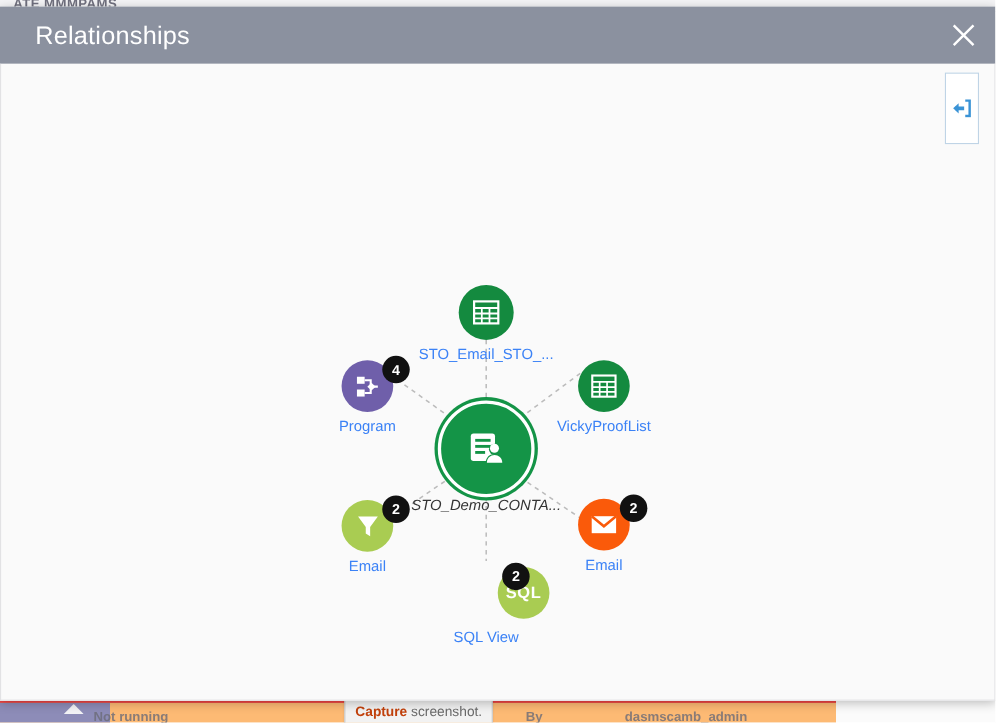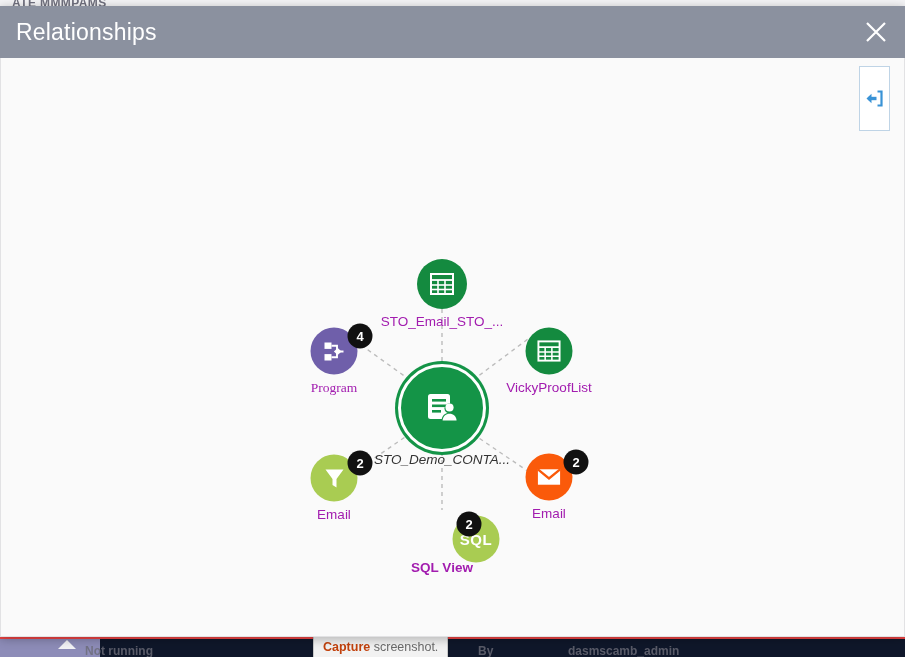--- a/index.html
+++ b/index.html
@@ -33,22 +33,22 @@
 
   .bg-left-strip {
     position: absolute; left: 0; top: 60px; width: 7px; height: 580px;
   }
   .bg-left-strip i {
     display: block; width: 7px; height: 26px; background: #8d8cb8;
     margin-bottom: 19px;
   }
 
   .bg-bottom {
-    position: absolute; left: 0; bottom: 0; width: 905px; height: 18px;
-    background: #0f172a;
+    position: absolute; left: 0; bottom: 0; width: 760px; height: 18px;
+    background: #fdba74;
     border-top: 7px solid #ef4444;
   }
   .bg-bottom-accent {
     position: absolute; left: 0; bottom: 0; width: 100px; height: 18px;
     background: #8d8cb8;
   }
   .bg-bottom-accent:after{
     content:""; position:absolute; left:58px; top:1px;
     width:0;height:0;border-left:9px solid transparent;border-right:9px solid transparent;
     border-bottom:9px solid #f3f3f6;
@@ -81,21 +81,21 @@
   .modal-header {
     position: relative;
     height: 52px;
     background: #8b919f;
     display: flex; align-items: center;
   }
   .modal-title {
     color: #ffffff;
     font-size: 23px;
     font-weight: normal;
-    padding-left: 16px;
+    padding-left: 32px;
     letter-spacing: .2px;
   }
   .modal-close {
     position: absolute; right: 12px; top: 50%;
     transform: translateY(-50%);
     width: 34px; height: 34px;
     display: flex; align-items: center; justify-content: center;
     cursor: pointer;
   }
   .modal-close svg { display:block; }
@@ -135,21 +135,21 @@
     transform: translate(-50%, -50%);
     border-radius: 50%;
     display: flex; align-items: center; justify-content: center;
     cursor: pointer;
   }
   .node .label {
     position: absolute;
     transform: translateX(-50%);
     white-space: nowrap;
     font-size: 13.5px;
-    color: #a21caf;
+    color: #3b82f6;
     cursor: pointer;
   }
   .node .label.dark { color: #333333; }
   .node .badge {
     position: absolute;
     transform: translate(-50%, -50%);
     background: #111111;
     color: #ffffff;
     border-radius: 50%;
     width: 25px; height: 25px;
@@ -292,21 +292,21 @@
           <div class="bubble" style="width:47px;height:47px;background:#6f5faa;">
             <svg width="26" height="26" viewBox="0 0 26 26" aria-hidden="true">
               <rect x="3" y="4" width="7" height="6.4" fill="#ffffff"></rect>
               <rect x="3" y="15.6" width="7" height="6.4" fill="#ffffff"></rect>
               <path d="M10 7.2 L15.5 7.2 L15.5 18.8 L10 18.8" stroke="#ffffff" stroke-width="1.9" fill="none"></path>
               <path d="M20 13 L16.2 9.4 L12.4 13 L16.2 16.6 Z" fill="#ffffff"></path>
               <line x1="15.5" y1="13" x2="22" y2="13" stroke="#ffffff" stroke-width="1.9"></line>
             </svg>
           </div>
           <div class="badge" style="left:26px; top:-15px;">4</div>
-          <div class="label" style="left:0px; top:29px;font-family:Liberation Serif, serif;">Program</div>
+          <div class="label" style="left:0px; top:29px;">Program</div>
         </div>
 
         <div class="node" style="left:333px; top:420px;">
           <div class="bubble" style="width:47px;height:47px;background:#a9cc52;">
             <svg width="24" height="24" viewBox="0 0 24 24" aria-hidden="true">
               <path d="M3 3 L21 3 L14 12.5 L14 21 L10 18.4 L10 12.5 Z" fill="#ffffff"></path>
             </svg>
           </div>
           <div class="badge" style="left:26px; top:-15px;">2</div>
           <div class="label" style="left:0px; top:29px;">Email</div>
@@ -321,19 +321,19 @@
           </div>
           <div class="badge" style="left:27px; top:-15px;">2</div>
           <div class="label" style="left:0px; top:29px;">Email</div>
         </div>
 
         <div class="node" style="left:441px; top:481px;">
           <div class="bubble" style="width:47px;height:47px;background:#a9cc52;color:#ffffff;font-size:15px;font-weight:bold;letter-spacing:.5px;margin-left:34px;">
             <span>SQL</span>
           </div>
           <div class="badge" style="left:27px; top:-15px;">2</div>
-          <div class="label" style="left:0px; top:21px;font-weight:bold;">SQL View</div>
+          <div class="label" style="left:0px; top:33px;">SQL View</div>
         </div>
 
       </div>
     </div>
   </div>
 </div>
 
 </body></html>

